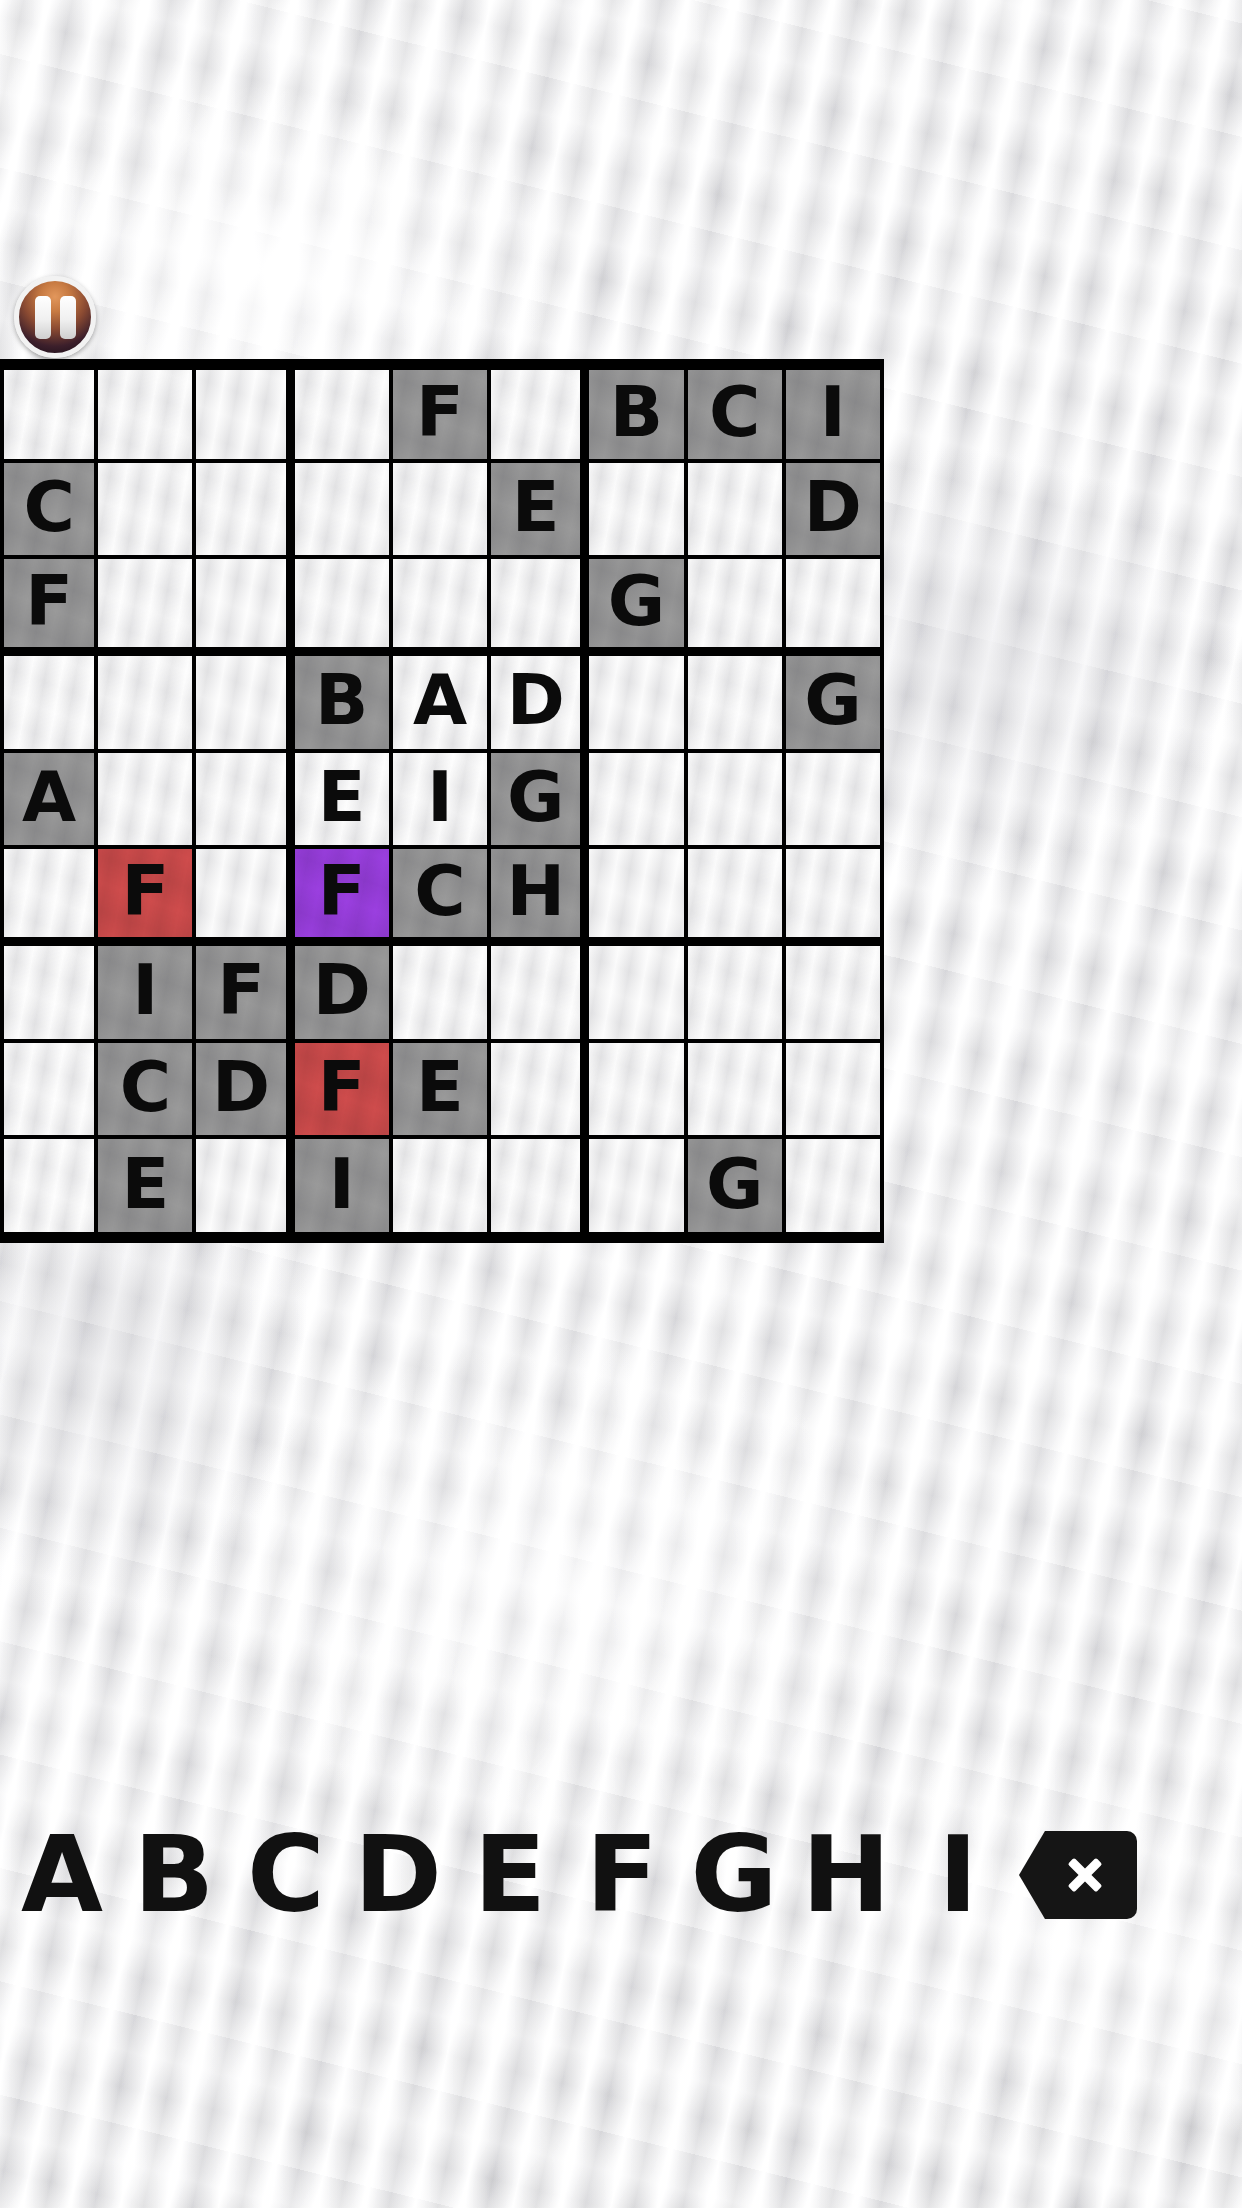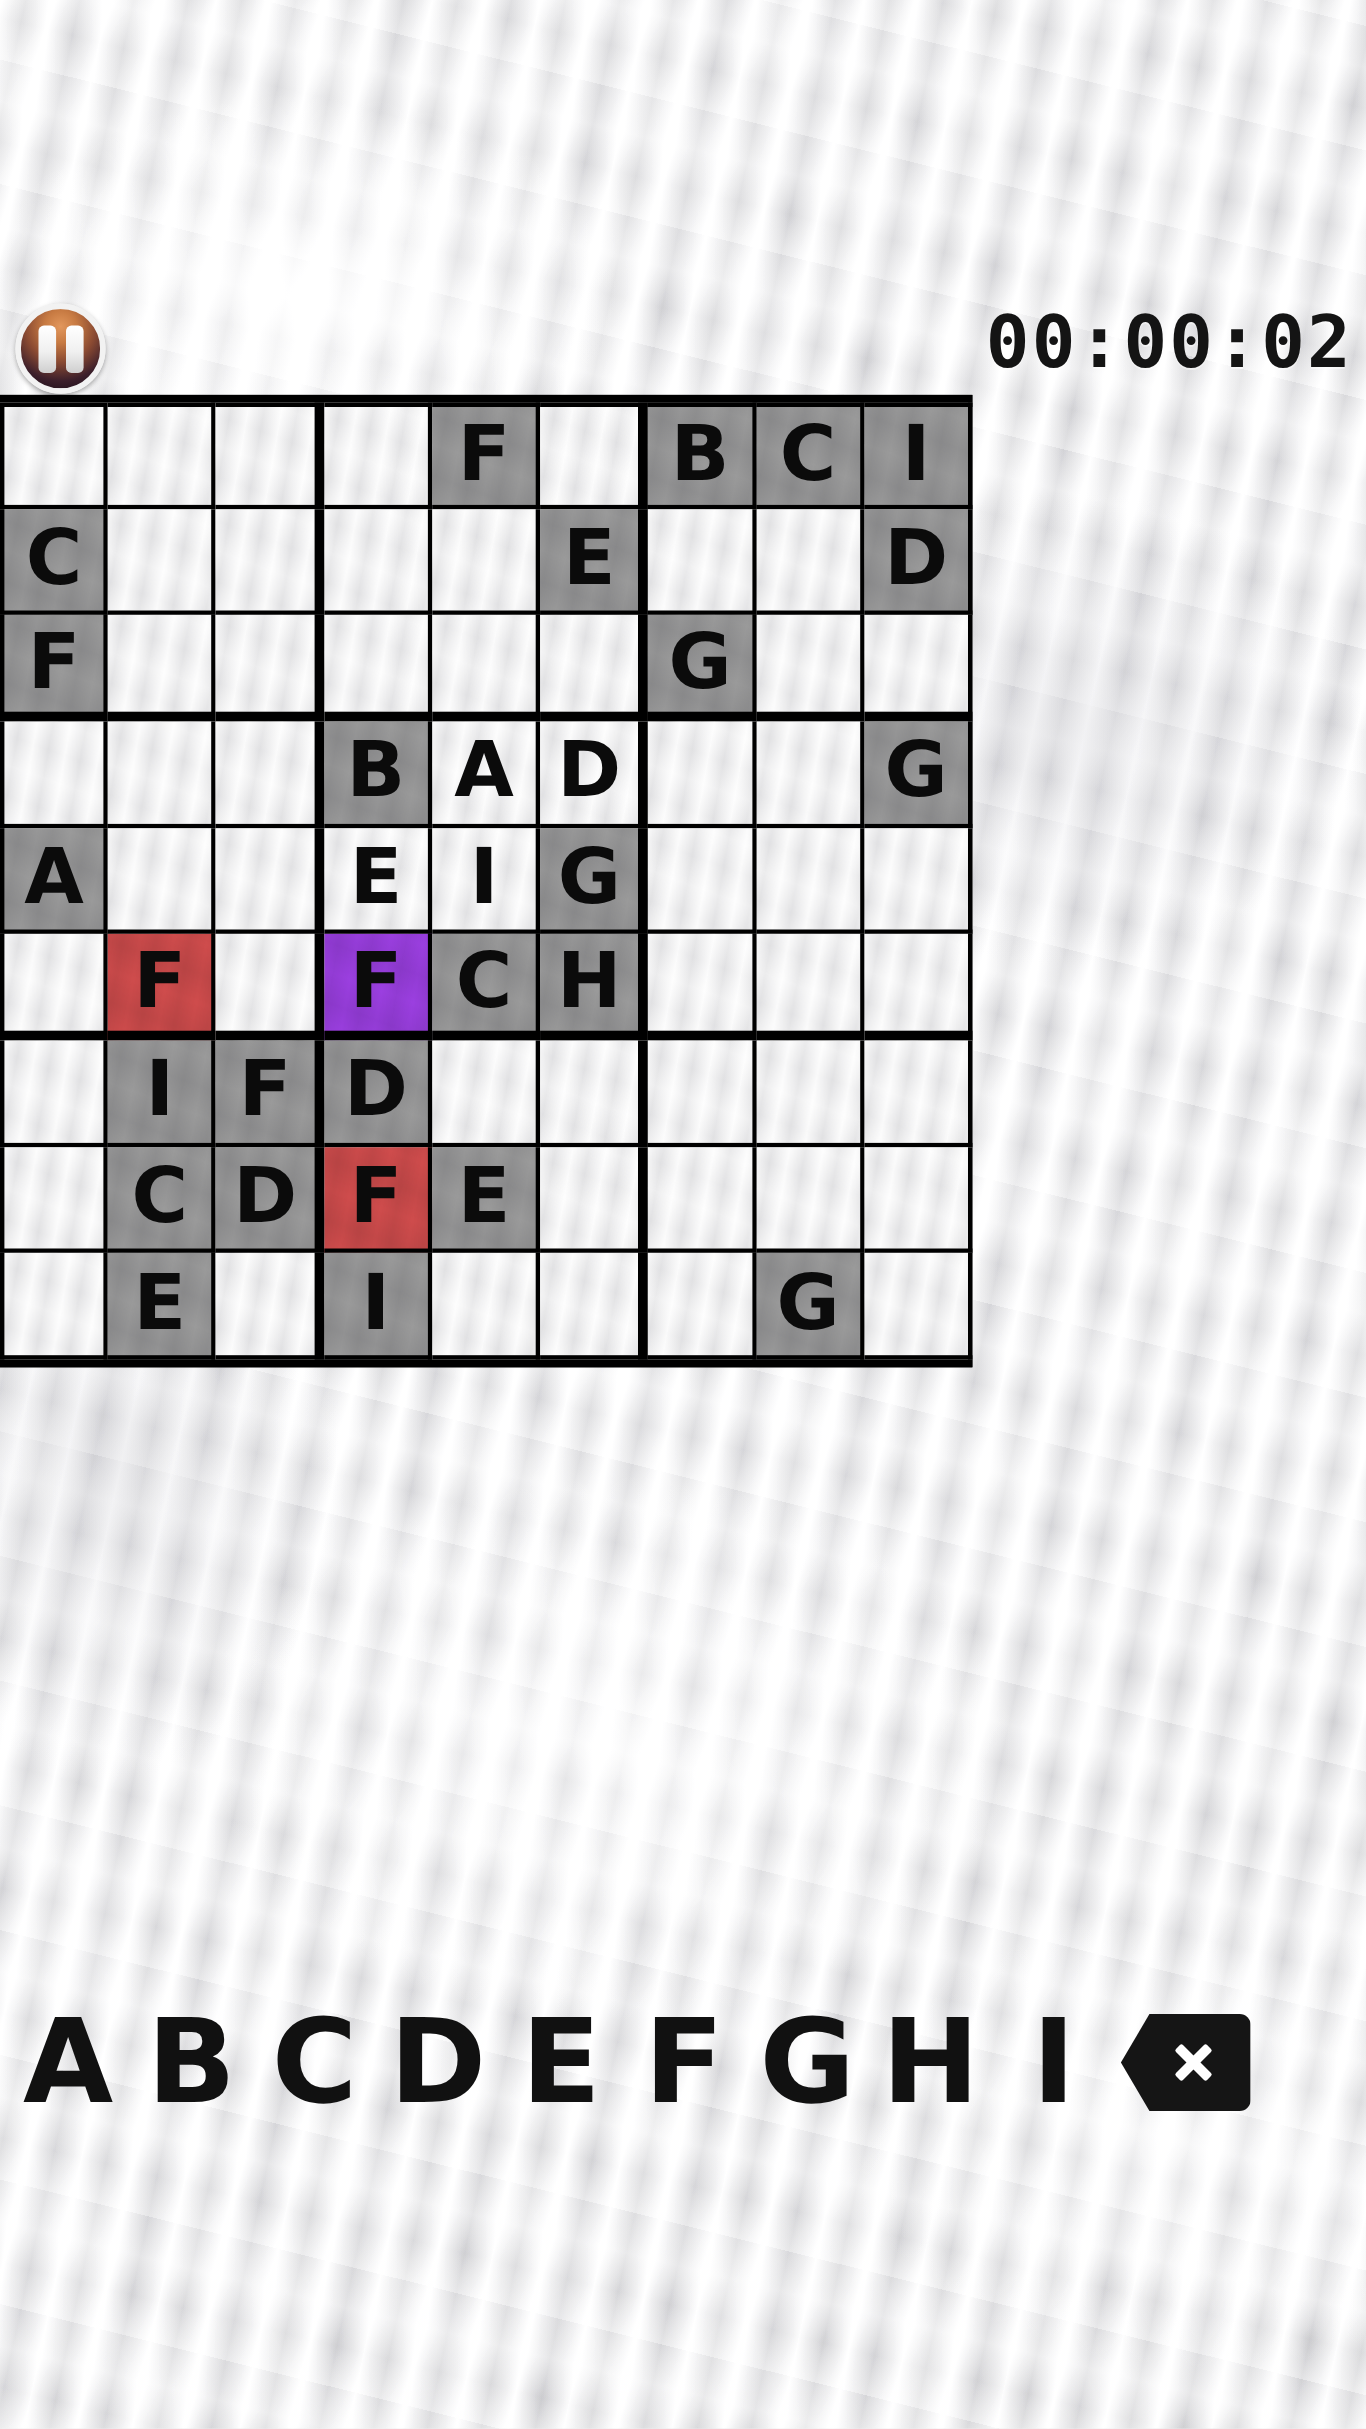--- a/index.html
+++ b/index.html
@@ -151,21 +151,20 @@
 </head>
 <body>
 
 <div id="paper-bg"></div>
 
 <div id="topbar">
   <div id="pause-button">
     <span class="pbar"></span>
     <span class="pbar"></span>
   </div>
-  <div id="timer">00:00:02</div>
 </div>
 
 <div id="board">
     <div class="cell c1 r1">
       <span class="glyph"></span>
     </div>
     <div class="cell r1">
       <span class="glyph"></span>
     </div>
     <div class="cell r1 blk-right">

